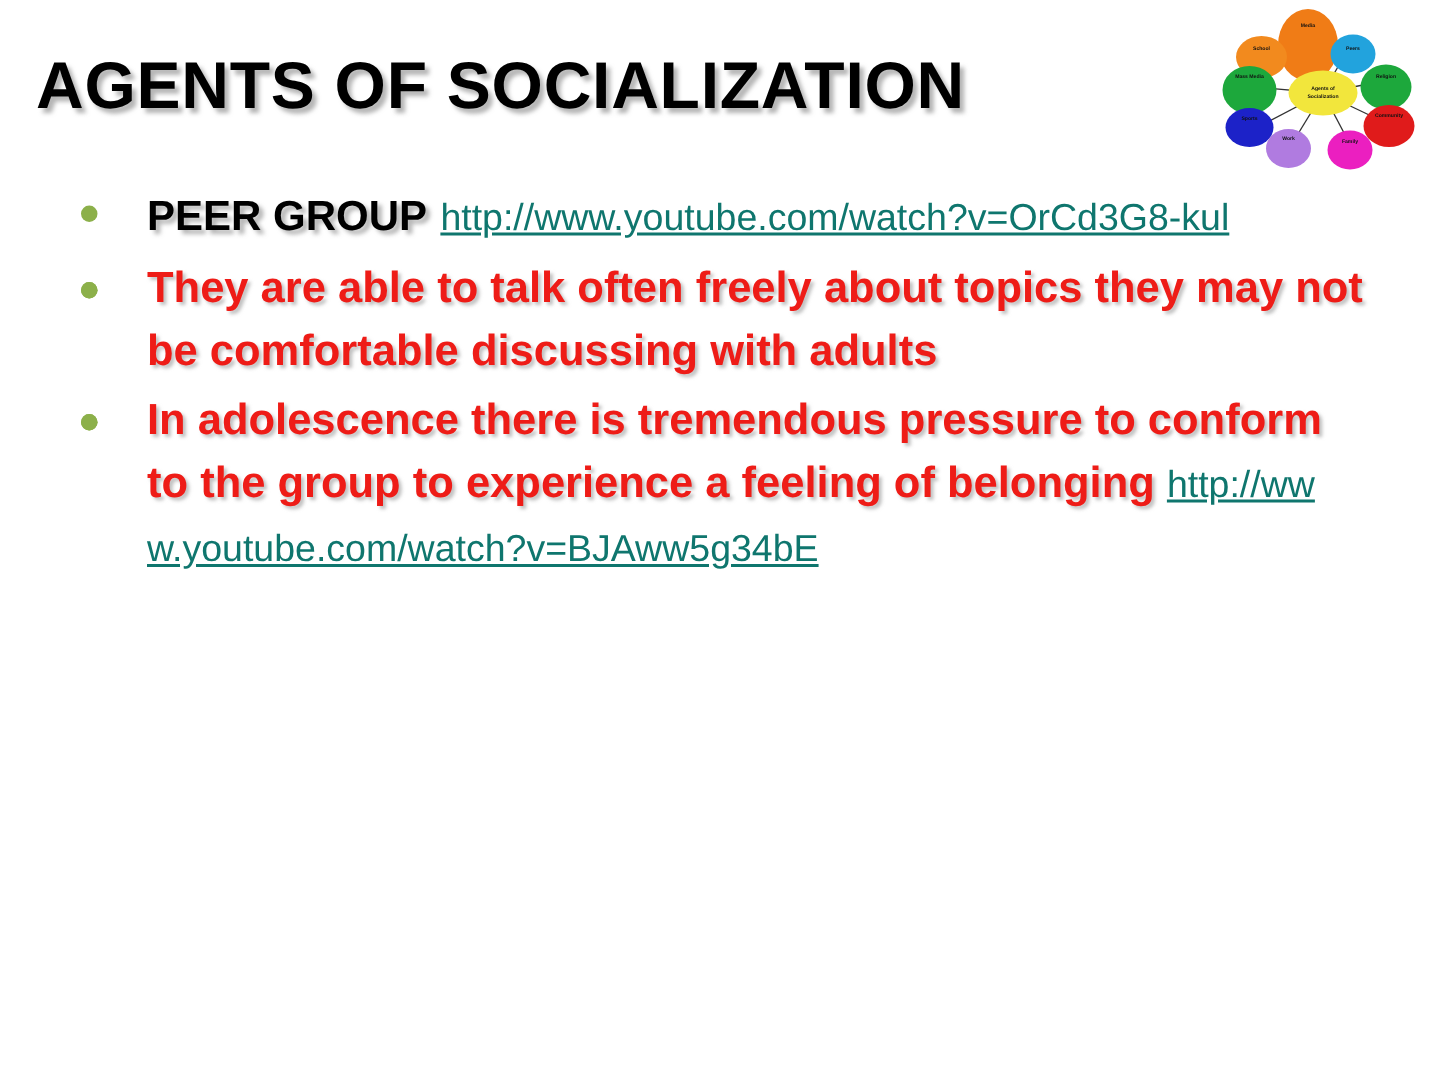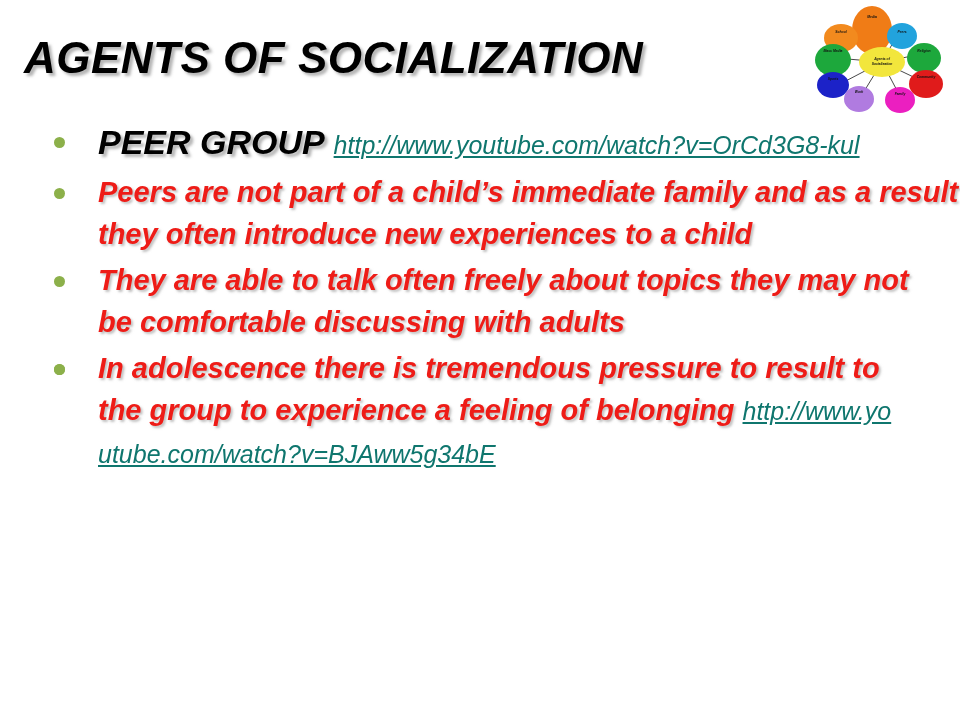--- a/index.html
+++ b/index.html
@@ -14,21 +14,20 @@
     font-family: "Liberation Sans", sans-serif;
     -webkit-font-smoothing: antialiased;
   }
 
   .slide {
     position: relative;
     width: 960px;
     height: 720px;
     background: #ffffff;
     box-sizing: border-box;
-    font-style: italic;
   }
 
   
   .slide-title {
     position: absolute;
     left: 24px;
     top: 33px;
     width: 760px;
     margin: 0;
     font-family: "Liberation Sans", sans-serif;
@@ -75,21 +74,21 @@
   }
 
   
   .bullet-item.lead {
     font-size: 32px;
     line-height: 44px;
   }
   .lead-text {
     color: #000000;
     font-weight: bold;
-    font-size: 34px;
+    font-size: 28px;
     text-shadow: 3px 3px 3px rgba(120,120,120,0.55);
   }
 
   .link {
     color: #0f766e;
     font-weight: normal;
     font-size: 25px;
     text-decoration: underline;
     text-shadow: none;
     word-break: break-all;
@@ -120,36 +119,35 @@
   <ul class="body-list">
 
     <li class="bullet-item lead b1">
       <span class="marker"></span>
       <span class="lead-text">PEER GROUP</span>
       <a class="link" href="#">http://www.youtube.com/watch?v=OrCd3G8-kul</a>
     </li>
 
     <li class="bullet-item b2">
       <span class="marker"></span>
-      <span>Peers are not part of a child’s immediate family and as a result they often introduce new experiences to a child</span>
     </li>
 
 
     <li class="bullet-item b4">
       <span class="marker"></span>
       <span>They are able to talk often freely about topics they may not be comfortable discussing with adults</span>
     </li>
 
     <li class="bullet-item b5">
       <span class="marker"></span>
     </li>
 
     <li class="bullet-item b6">
       <span class="marker"></span>
-      <span>In adolescence there is tremendous pressure to result to the group to experience a feeling of belonging</span>
+      <span>In adolescence there is tremendous pressure to conform to the group to experience a feeling of belonging</span>
       <a class="link" href="#">http://www.youtube.com/watch?v=BJAww5g34bE</a>
     </li>
 
   </ul>
 
   <div class="diagram">
     <svg viewBox="0 0 152 112" xmlns="http://www.w3.org/2000/svg">
       <rect x="0" y="0" width="152" height="112" fill="#ffffff"></rect>
       <g stroke="#333333" stroke-width="0.9">
         <line x1="76" y1="60" x2="66" y2="28"></line>

